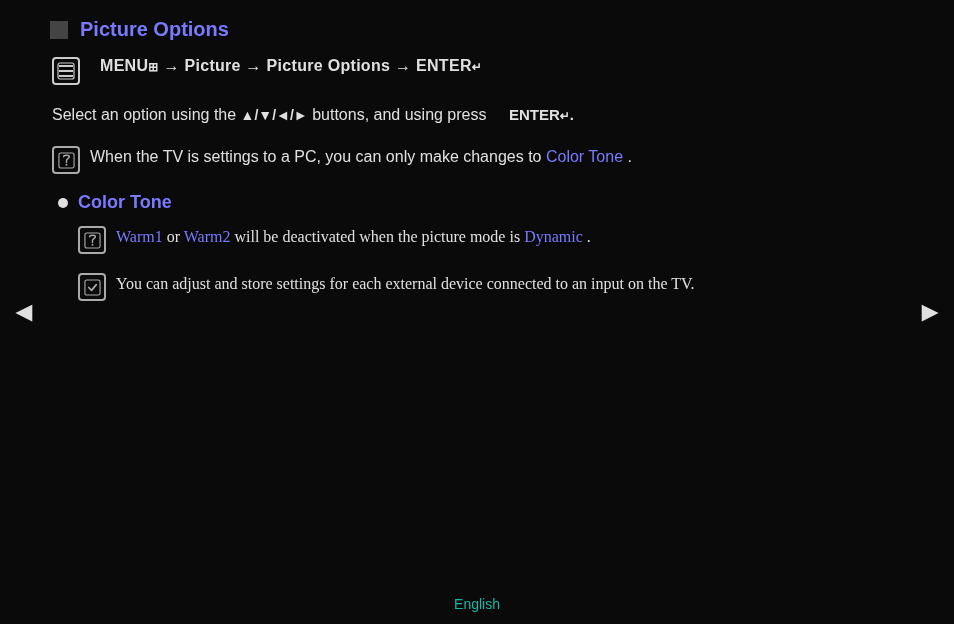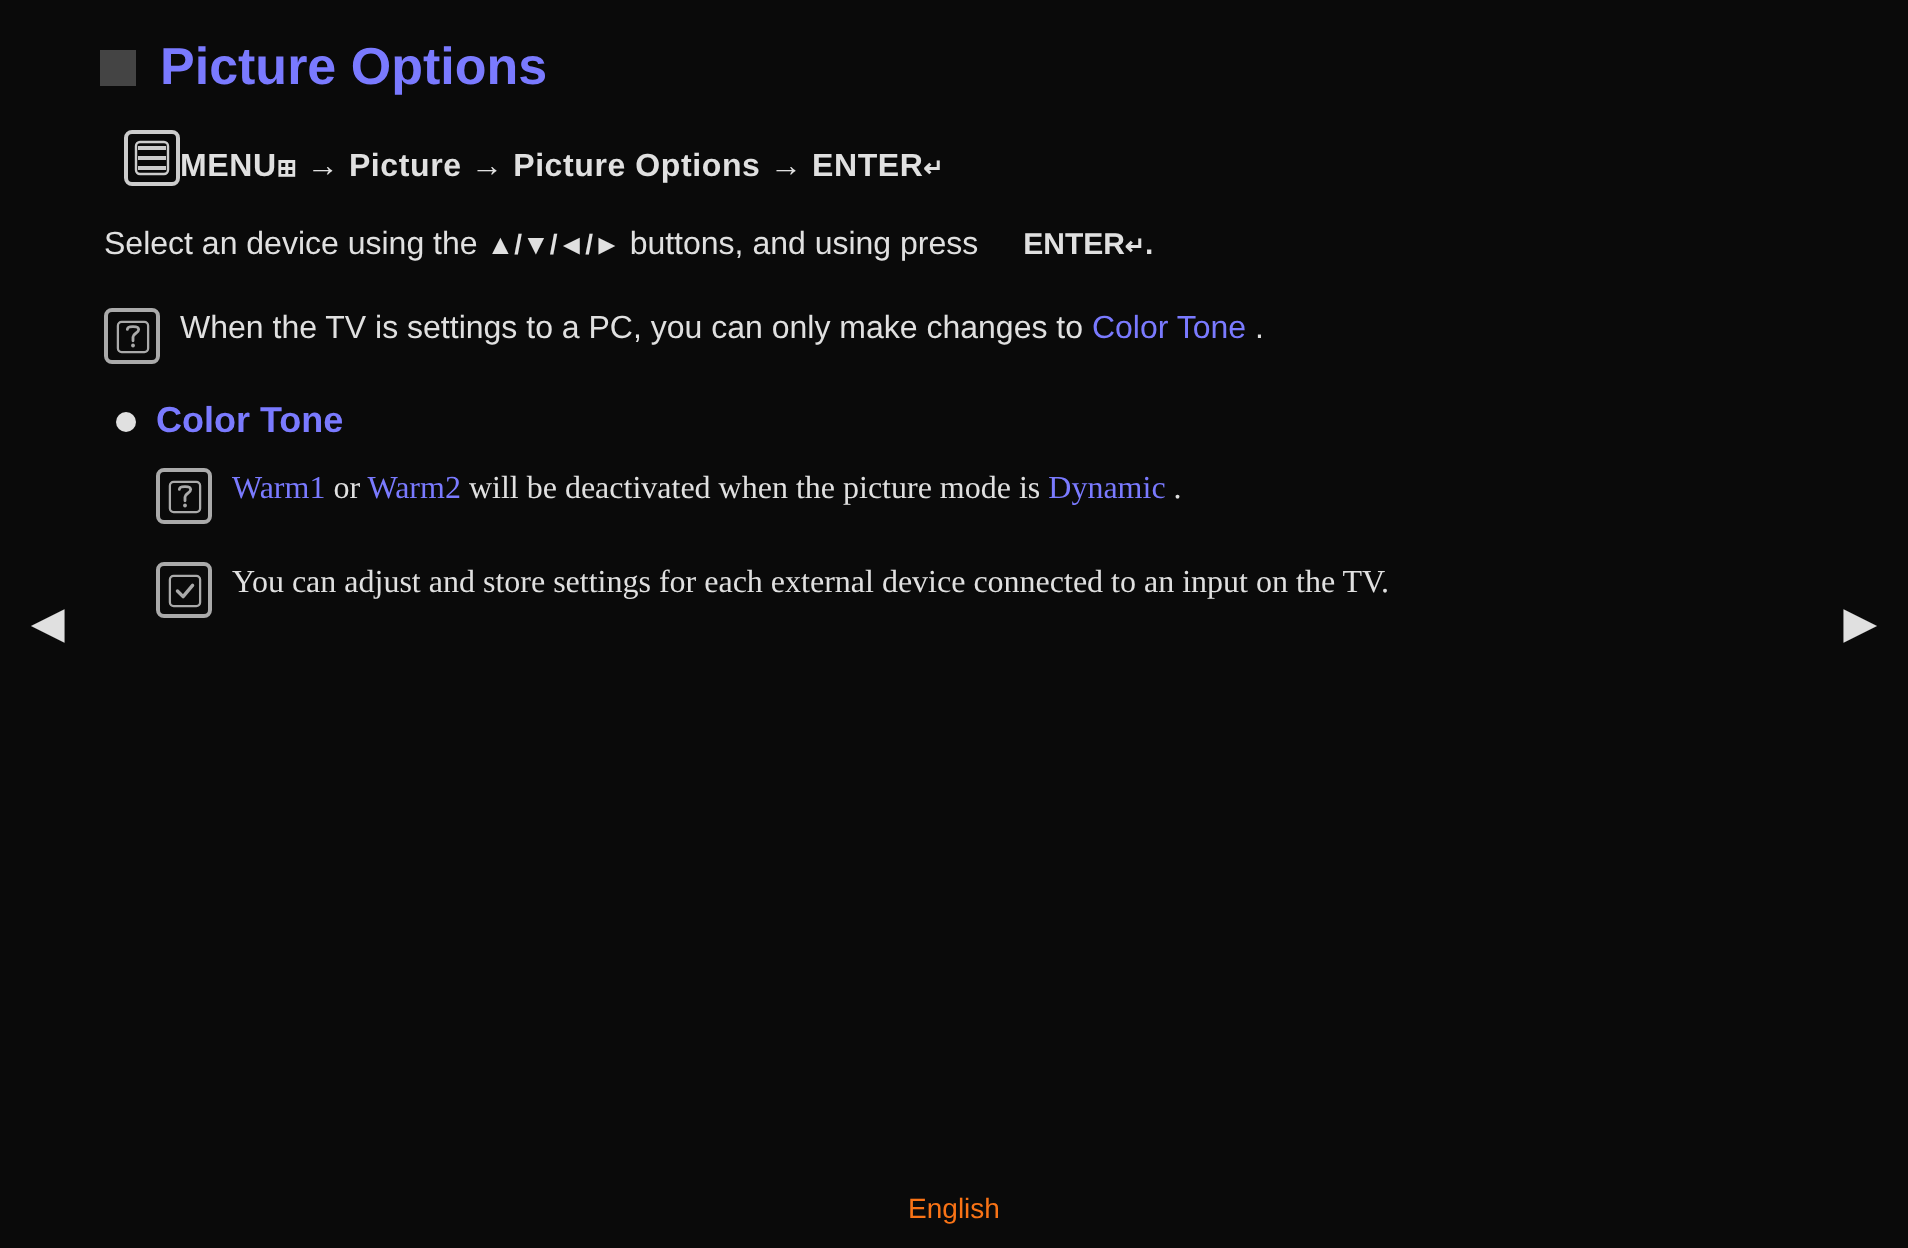--- a/index.html
+++ b/index.html
@@ -33,30 +33,30 @@
 
     .title-square {
       width: 18px;
       height: 18px;
       background-color: #444;
       flex-shrink: 0;
     }
 
     .page-title {
       color: #7a7aff;
-      font-size: 26px;
+      font-size: 20px;
       font-weight: bold;
     }
 
     .menu-path-row {
       display: flex;
-      align-items: flex-end;
-      gap: 0;
+      align-items: flex-start;
+      gap: 20px;
       margin-bottom: 18px;
-      margin-left: 12px;
+      margin-left: 2px;
     }
 
     .menu-icon {
       width: 28px;
       height: 28px;
       border: 2px solid #ccc;
       border-radius: 4px;
       display: flex;
       align-items: center;
       justify-content: center;
@@ -201,21 +201,21 @@
       font-size: 28px;
       cursor: pointer;
     }
 
     .footer {
       position: absolute;
       bottom: 12px;
       left: 50%;
       transform: translateX(-50%);
       font-size: 14px;
-      color: #f97316;
+      color: #14b8a6;
     }
   </style>
 </head>
 <body>
 
 <div class="nav-arrow-left">
   <span>◄</span>
 </div>
 
 <div class="nav-arrow-right">
@@ -237,21 +237,21 @@
         <rect x="2" y="13" width="14" height="2" fill="#ccc"></rect>
         <rect x="1" y="1" width="16" height="16" rx="2" stroke="#ccc" stroke-width="1.2" fill="none"></rect>
       </svg>
     </div>
     <span class="menu-path-text">
       <span class="keyword">MENU</span><span style="font-size:12px; vertical-align:middle;">⊞</span> → Picture → Picture Options → <span class="keyword">ENTER</span><span style="font-size:12px; vertical-align:middle;">↵</span>
     </span>
   </div>
 
   <div class="instruction-row">
-    <span>Select an device using the</span>
+    <span>Select an option using the</span>
     <span class="arrows">▲/▼/◄/►</span>
     <span>buttons, and using press</span>
     <span class="enter-kbd"> <span>ENTER</span><span style="font-size:12px; vertical-align:middle;">↵</span>.</span>
   </div>
 
   <div class="note-row">
     <div class="note-icon">
       <svg viewBox="0 0 18 18" fill="none" xmlns="http://www.w3.org/2000/svg">
         <rect x="1" y="1" width="16" height="16" rx="2" stroke="#aaa" stroke-width="1.2" fill="none"></rect>
         <path d="M6 5 C6 3 12 3 12 5 C12 7 9 7 9 9 L9 11" stroke="#aaa" stroke-width="1.5" stroke-linecap="round" fill="none"></path>

